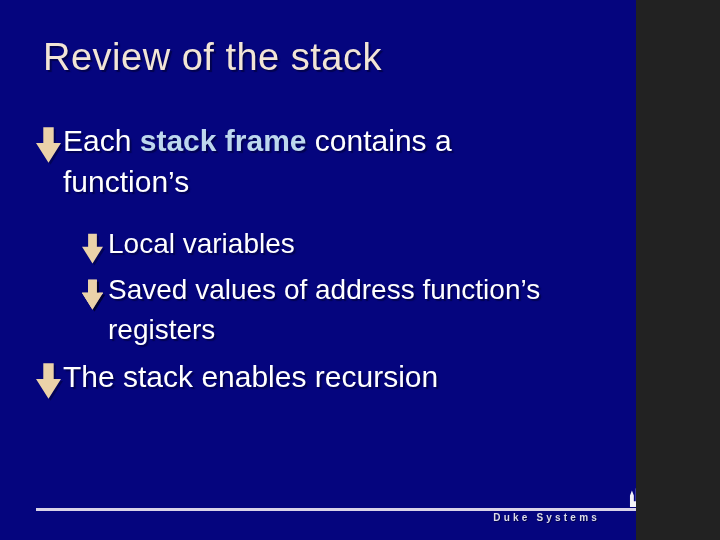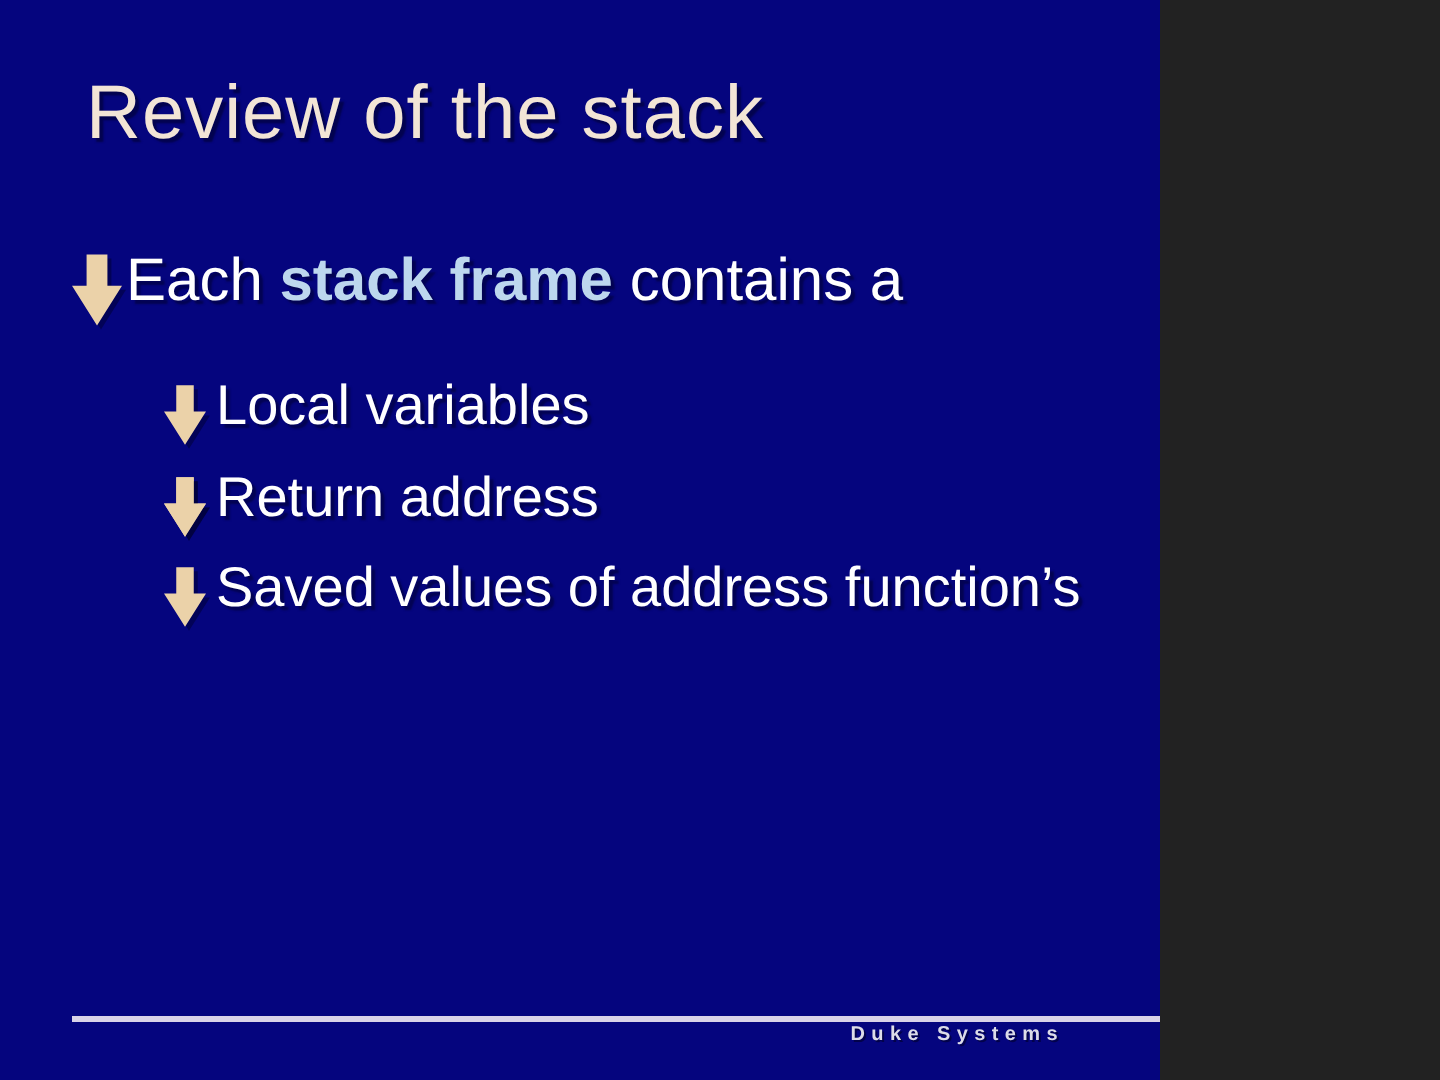--- a/index.html
+++ b/index.html
@@ -2,21 +2,21 @@
 <html style="--c-background: #05057E; --c-title: #F2E5D6; --c-body: #FFFFFF; --c-highlight: #BDD7EE; --c-arrow: #EBD2A9; --c-divider: #D9D3E8; --c-logo: #F4F4FA; --c-brand: #DCDCE8;"><head>
 <meta charset="utf-8">
 <style>
   html, body {
     margin: 0;
     padding: 0;
     background: #222;
   }
   .slide {
     position: relative;
-    width: 580px;
+    width: 636px;
     height: 540px;
     overflow: hidden;
     background: var(--c-background, #05057E);
     font-family: "Liberation Sans", sans-serif;
   }
   .title {
     position: absolute;
     left: 43px;
     top: 36px;
     margin: 0;
@@ -75,53 +75,56 @@
   .chapel {
     position: absolute;
     left: 628px;
     top: 477px;
     width: 33px;
     height: 31px;
   }
   .chapel path { fill: var(--c-logo, #F4F4FA); }
   .brand {
     position: absolute;
-    right: 48px;
+    right: 36px;
     top: 512px;
     font-size: 10px;
     font-weight: 700;
     letter-spacing: 3.2px;
     color: var(--c-brand, #DCDCE8);
     text-shadow: 1px 1px 0 rgba(0,0,40,0.6);
     white-space: nowrap;
   }
 </style>
 </head>
 <body>
 
 <div class="slide">
 
   <h1 class="title">Review of the stack</h1>
 
   <div class="content" id="bullets">
       <div class="bullet l1"><svg class="arrow" viewBox="0 0 24 34" aria-hidden="true">
           <path d="M7 0 H17 V15 H24 L12 34 L0 15 H7 Z"></path>
-        </svg><span><span>Each </span><span class="highlight">stack frame</span><span> contains a</span><br></span></div>
+        </svg><span><span>Each </span><span class="highlight">stack frame</span><span> contains a</span><br><span>function’s</span></span></div>
       <div class="bullet l2"><svg class="arrow" viewBox="0 0 24 34" aria-hidden="true">
           <path d="M7 0 H17 V15 H24 L12 34 L0 15 H7 Z"></path>
         </svg><span><span>Local variables</span></span></div>
       <div class="bullet l2"><svg class="arrow" viewBox="0 0 24 34" aria-hidden="true">
           <path d="M7 0 H17 V15 H24 L12 34 L0 15 H7 Z"></path>
         </svg></div>
       <div class="bullet l2"><svg class="arrow" viewBox="0 0 24 34" aria-hidden="true">
           <path d="M7 0 H17 V15 H24 L12 34 L0 15 H7 Z"></path>
-        </svg><span><span>Return address</span></span></div>
+        </svg></div>
       <div class="bullet l2"><svg class="arrow" viewBox="0 0 24 34" aria-hidden="true">
           <path d="M7 0 H17 V15 H24 L12 34 L0 15 H7 Z"></path>
-        </svg><span><span>Saved values of address function’s</span><br></span></div>
+        </svg><span><span>Saved values of address function’s</span><br><span>registers</span></span></div>
+      <div class="bullet l1"><svg class="arrow" viewBox="0 0 24 34" aria-hidden="true">
+          <path d="M7 0 H17 V15 H24 L12 34 L0 15 H7 Z"></path>
+        </svg><span><span>The stack enables recursion</span></span></div>
     </div>
 
   <div class="footer-rule"></div>
 
   <svg class="chapel" viewBox="0 0 34 32" aria-hidden="true">
     <path d="M2 31 L2 19 L4 14 L6 19 L6 25 L8 25 L8 12 L10 7 L12 12 L12 25 L14 25 L14 6 L16.5 0 L19 6 L19 25 L21 25 L21 12 L23 7 L25 12 L25 25 L27 25 L27 19 L29 14 L31 19 L31 31 Z"></path>
   </svg>
 
   <div class="brand">Duke Systems</div>
 

